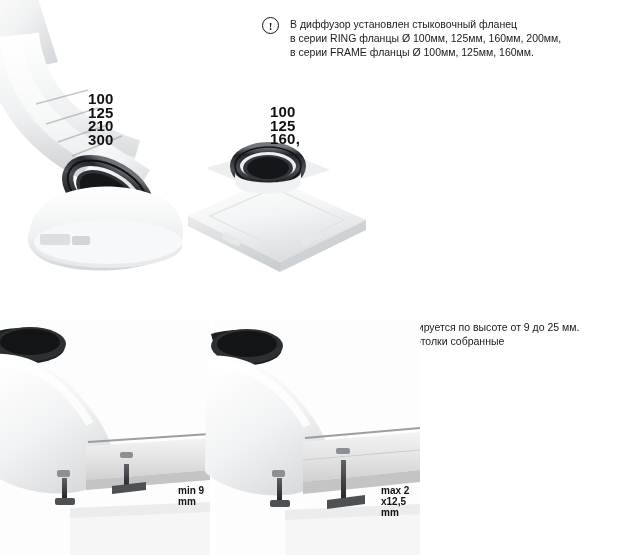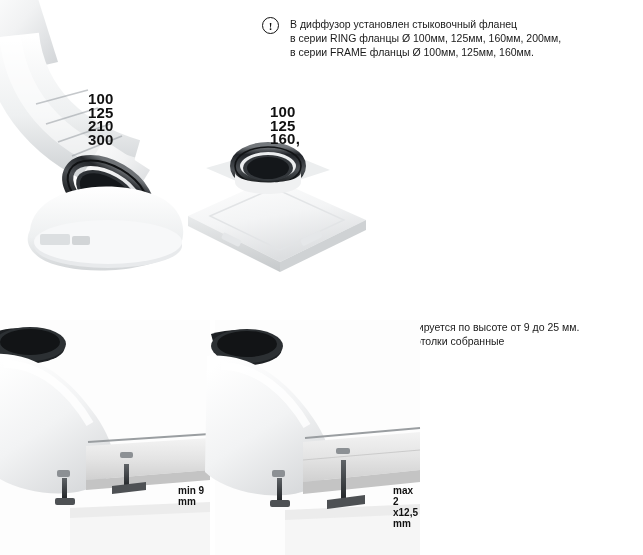--- a/index.html
+++ b/index.html
@@ -262,16 +262,16 @@
       <path d="M 112 180 L 150 175 L 150 184 L 112 189 Z" fill="#4e5154"></path>
       <rect x="121" y="128" width="14" height="6" rx="2" fill="#8c9094"></rect>
 
       <rect x="62" y="158" width="5" height="22" fill="url(#gDark)"></rect>
       <rect x="55" y="180" width="20" height="7" rx="2" fill="#4e5154"></rect>
       <rect x="57" y="150" width="13" height="7" rx="2" fill="#8c9094"></rect>
 
       <path d="M 90 118 L 205 108" stroke="#9a9ea1" stroke-width="2" fill="none"></path>
     </svg>
 
-    <div class="abs bold-label" style="left:178px; top:165px;">max 2 x12,5 mm</div>
+    <div class="abs bold-label" style="left:166px; top:165px;">max 2 x12,5 mm</div>
   </div>
 
 </div>
 
 </body></html>

